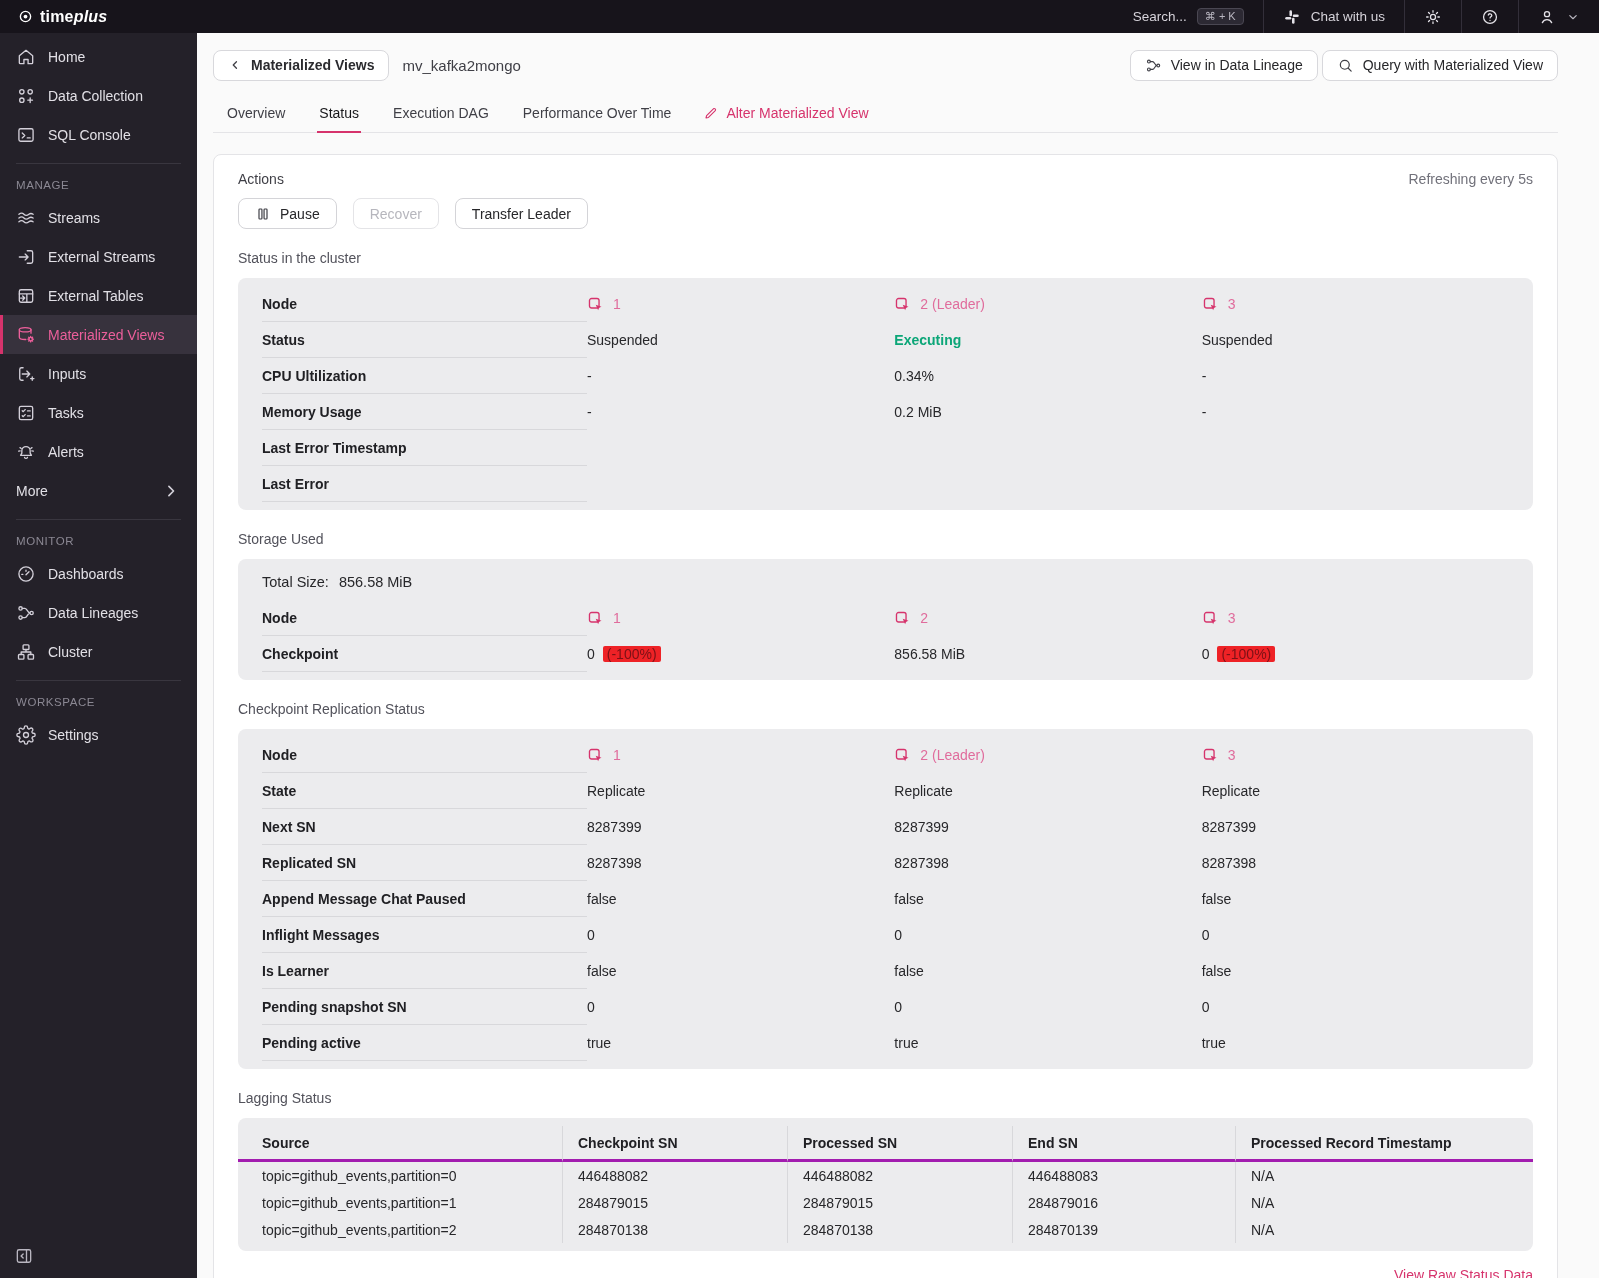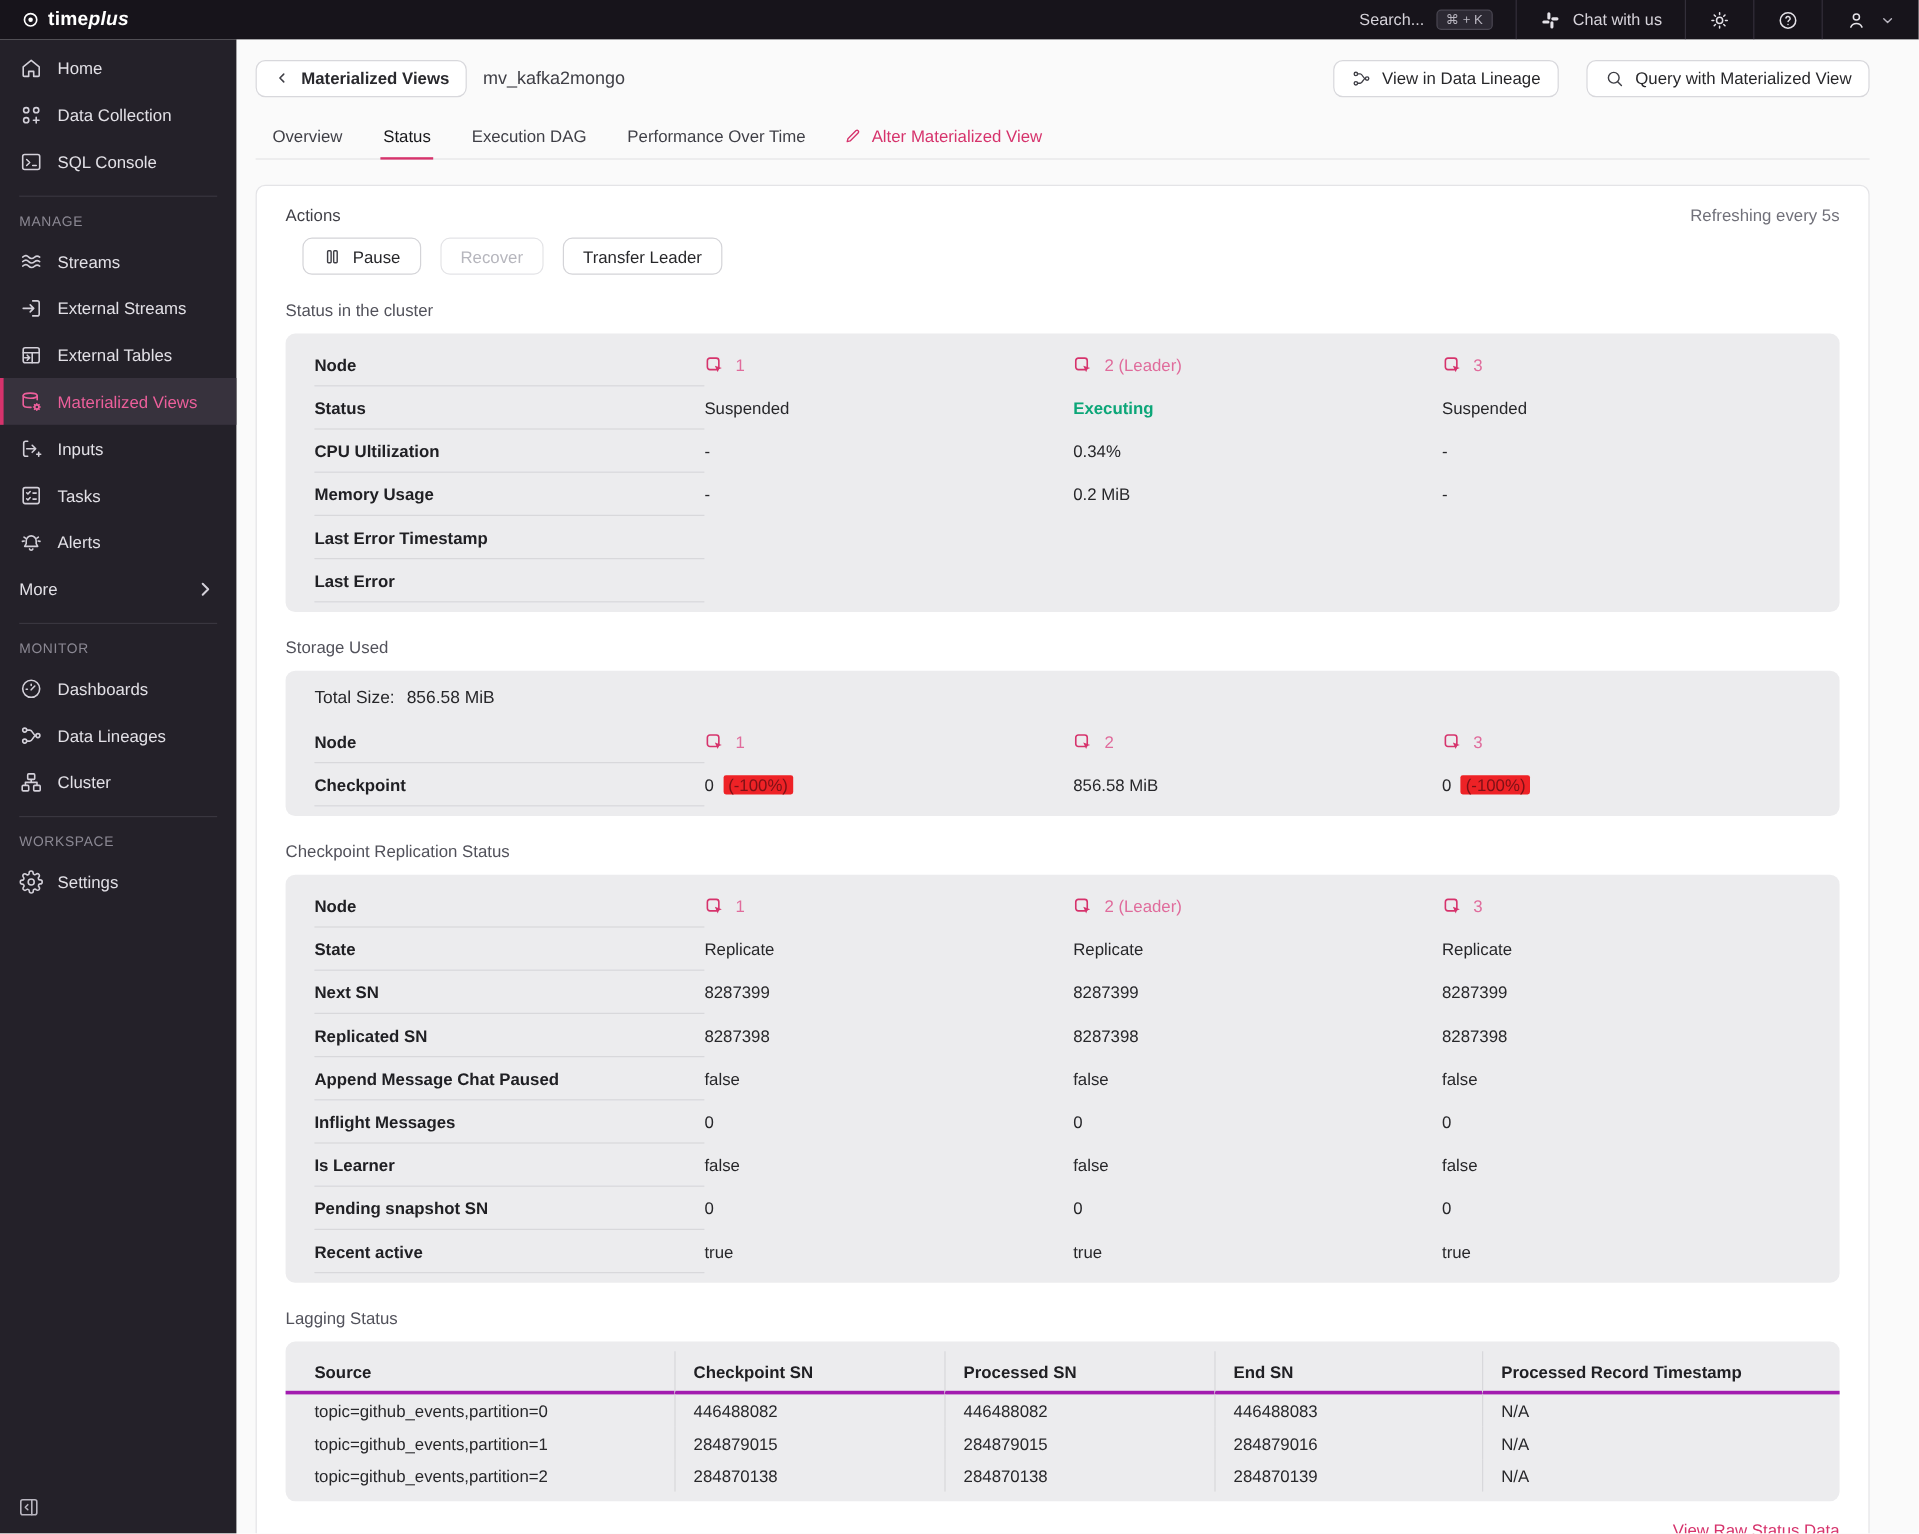--- a/index.html
+++ b/index.html
@@ -33,38 +33,38 @@
   .side-chev { margin-left:auto; width:15px; height:15px; color:#b9b6c0; }
   .collapse-btn { position:absolute; left:14px; bottom:12px; width:20px; height:20px; color:#b9b6c0; cursor:pointer; }
 
   .main { flex:1; background:#fafafa; overflow:hidden; }
 
   
   .page-header { display:flex; align-items:center; height:60px; padding:4px 41px 0 16px; }
   .back-pill { display:flex; align-items:center; gap:9px; background:#fff; border:1px solid #d8d8dc; border-radius:8px; height:31px; padding:0 14px; font-weight:700; font-size:14px; color:#2a2a2e; cursor:pointer; }
   .back-ic { width:14px; height:14px; color:#3f3f46; }
   .page-title { margin-left:13px; font-size:15px; color:#3f3f46; }
-  .header-actions { margin-left:auto; display:flex; gap:23px; }
+  .header-actions { margin-left:auto; display:flex; gap:4px; }
   .hbtn { display:flex; align-items:center; gap:9px; background:#fff; border:1px solid #d8d8dc; border-radius:8px; height:31px; padding:0 14px; font-size:14px; color:#27272a; cursor:pointer; font-family:inherit; }
   .btn-ic { width:17px; height:17px; color:#3f3f46; }
 
   
   .tabs { display:flex; align-items:flex-end; gap:30px; margin:2px 41px 0 16px; border-bottom:1px solid #e4e4e7; height:38px; padding-left:12px; }
   .tab { font-size:14px; color:#3f3f46; padding:0 2px 11px; cursor:pointer; position:relative; }
   .tab.active { color:#18181b; }
   .tab.active::after { content:''; position:absolute; left:0; right:0; bottom:-1px; height:2px; background:#d6336c; }
   .tab-alter { display:flex; align-items:center; gap:7px; color:#d6336c; font-size:14px; padding-bottom:11px; cursor:pointer; }
   .alter-ic { width:16px; height:16px; }
 
   
   .card { margin:21px 41px 0 16px; background:#fff; border:1px solid #e4e4e7; border-radius:8px; padding:16px 24px 24px; min-height:1110px; }
   .card-head { display:flex; justify-content:space-between; align-items:center; }
   .actions-label { font-size:14px; color:#3f3f46; }
   .refresh-note { font-size:14px; color:#71717a; }
-  .btn-row { display:flex; gap:16px; margin-top:11px;margin-left:14px; }
+  .btn-row { display:flex; gap:16px; margin-top:11px; }
   .btn { display:inline-flex; align-items:center; gap:9px; background:#fff; border:1px solid #d4d4d8; border-radius:8px; height:31px; padding:0 16px; font-size:14px; font-weight:500; color:#27272a; cursor:pointer; font-family:inherit; }
   .btn .btn-ic { width:16px; height:16px; }
   .btn.disabled { color:#b6b6bd; border-color:#e4e4e7; cursor:default; }
   .section-title { font-size:14px; color:#52525b; margin:21px 0 12px; }
 
   .panel { background:#ececee; border-radius:8px; padding:8px 24px; }
   .kv-row { display:grid; grid-template-columns:325px 1fr 1fr 1fr; align-items:stretch; min-height:36px; }
   .kv-label { font-size:14px; font-weight:700; color:#202024; display:flex; align-items:center; border-bottom:1px solid #d8d8db;text-align:right; }
   .kv-value { font-size:14px; color:#27272a; display:flex; align-items:center; padding-right:10px; }
   .node-cell { gap:9px; color:#e06c9c; }
@@ -567,21 +567,21 @@
             <div class="kv-value">false</div>
             <div class="kv-value">false</div>
           </div>
           <div class="kv-row">
             <div class="kv-label">Pending snapshot SN</div>
             <div class="kv-value">0</div>
             <div class="kv-value">0</div>
             <div class="kv-value">0</div>
           </div>
           <div class="kv-row">
-            <div class="kv-label">Recent active</div>
+            <div class="kv-label">Pending active</div>
             <div class="kv-value">true</div>
             <div class="kv-value">true</div>
             <div class="kv-value">true</div>
           </div>
         </div>
 
       <div class="section-title">Lagging Status</div>
       <div class="panel lag-panel">
         <div class="lag-table" id="lag-table">
             <div class="lag-th lag-c0">Source</div>

